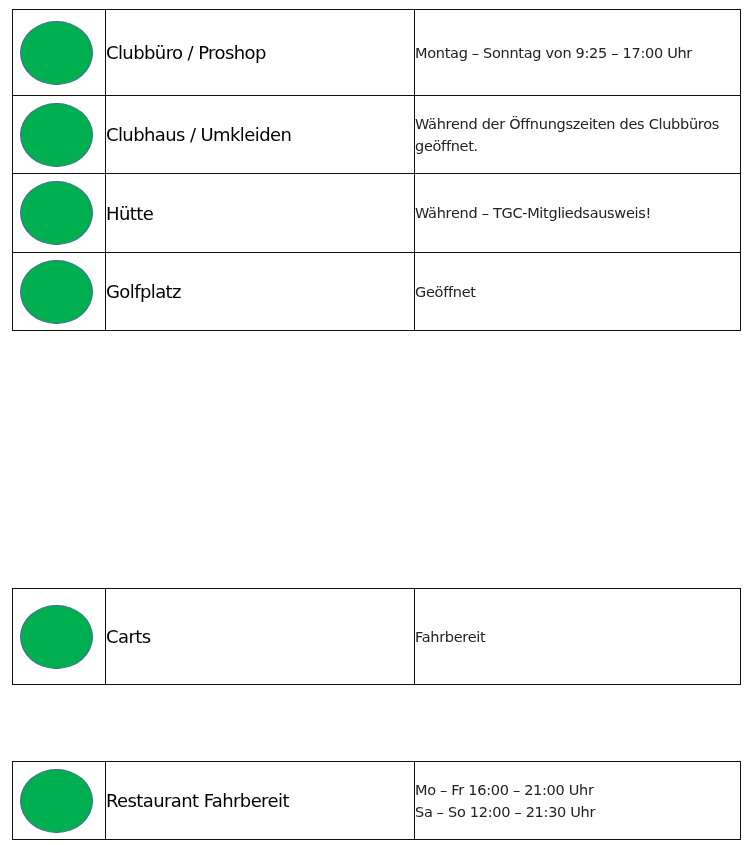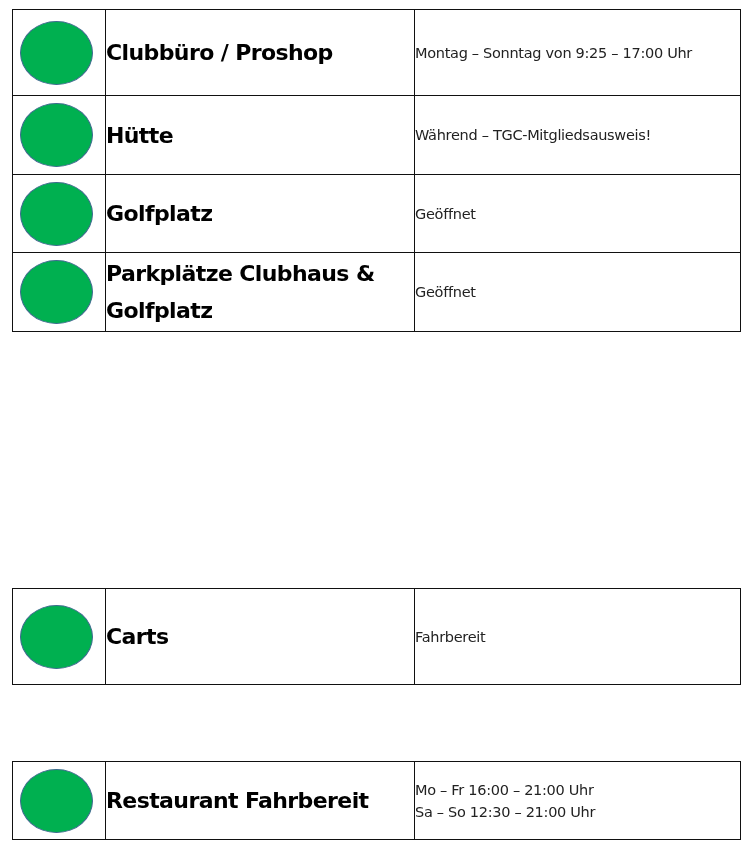--- a/index.html
+++ b/index.html
@@ -5,56 +5,56 @@
     html, body { margin: 0; padding: 0; background: #ffffff; }
     body { width: 747px; height: 845px; position: relative; overflow: hidden;
            font-family: "Liberation Sans", "DejaVu Sans", sans-serif; color: #000; }
     .tbl { position: absolute; left: 12px; width: 725px; border-collapse: collapse; table-layout: fixed; }
     .tbl td { border: 1.3px solid #111; padding: 0; vertical-align: middle; }
     .c1 { width: 92px; position: relative; }
     .c2 { width: 308px; }
     .c3 { width: 325px; }
     .dot { display: block; width: 73px; height: 64px; margin: 0 0 0 7px; border-radius: 50%;
            border: 1.5px solid #3e6b8e; box-sizing: border-box; }
-    .name { font-weight: bold; font-size: 22px; line-height: 37px; padding-left: 9px;
+    .name { font-weight: normal; font-size: 18px; line-height: 37px; padding-left: 9px;
             font-family: "DejaVu Sans", "Liberation Sans", sans-serif; letter-spacing: -0.6px; }
     .desc { font-size: 14.5px; line-height: 22px; padding-left: 9px; color: #222;
             font-family: "DejaVu Sans", "Liberation Sans", sans-serif; letter-spacing: -0.3px; }
   </style>
 </head>
 <body>
 
 <table class="tbl" style="top:9px;">
   <tbody>
     <tr style="height:86px;">
       <td class="c1">
           <span class="dot" style="background:#00B050;"></span>
         </td>
       <td class="c2 name">Clubbüro / Proshop</td>
       <td class="c3 desc">Montag – Sonntag von 9:25 – 17:00 Uhr</td>
     </tr>
+    <tr style="height:78px;">
+      <td class="c1">
+          <span class="dot" style="background:#00B050;"></span>
+        </td>
+      <td class="c2 name">Clubhaus / Umkleiden</td>
+      <td class="c3 desc">Während der Öffnungszeiten des Clubbüros geöffnet.</td>
+    </tr>
     <tr style="height:79px;">
       <td class="c1">
           <span class="dot" style="background:#00B050;"></span>
         </td>
       <td class="c2 name">Hütte</td>
       <td class="c3 desc">Während – TGC-Mitgliedsausweis!</td>
     </tr>
     <tr style="height:78px;">
       <td class="c1">
           <span class="dot" style="background:#00B050;"></span>
         </td>
       <td class="c2 name">Golfplatz</td>
-      <td class="c3 desc">Geöffnet</td>
-    </tr>
-    <tr style="height:79px;">
-      <td class="c1">
-          <span class="dot" style="background:#00B050;"></span>
-        </td>
-      <td class="c2 name">Parkplätze Clubhaus &amp; Golfplatz</td>
       <td class="c3 desc">Geöffnet</td>
     </tr>
   </tbody>
 </table>
 
 <table class="tbl" style="top:588px;">
   <tbody>
     <tr style="height:96px;">
       <td class="c1">
           <span class="dot" style="background:#00B050;"></span>
@@ -67,17 +67,17 @@
 
 <table class="tbl" style="top:761px;">
   <tbody>
     <tr style="height:78px;">
       <td class="c1">
           <span class="dot" style="background:#00B050;"></span>
         </td>
       <td class="c2 name">Restaurant Fahrbereit</td>
       <td class="c3 desc">
         <div>Mo – Fr 16:00 – 21:00 Uhr</div>
-        <div>Sa – So 12:30 – 21:00 Uhr</div>
+        <div>Sa – So 12:00 – 21:30 Uhr</div>
       </td>
     </tr>
   </tbody>
 </table>
 
 </body></html>

